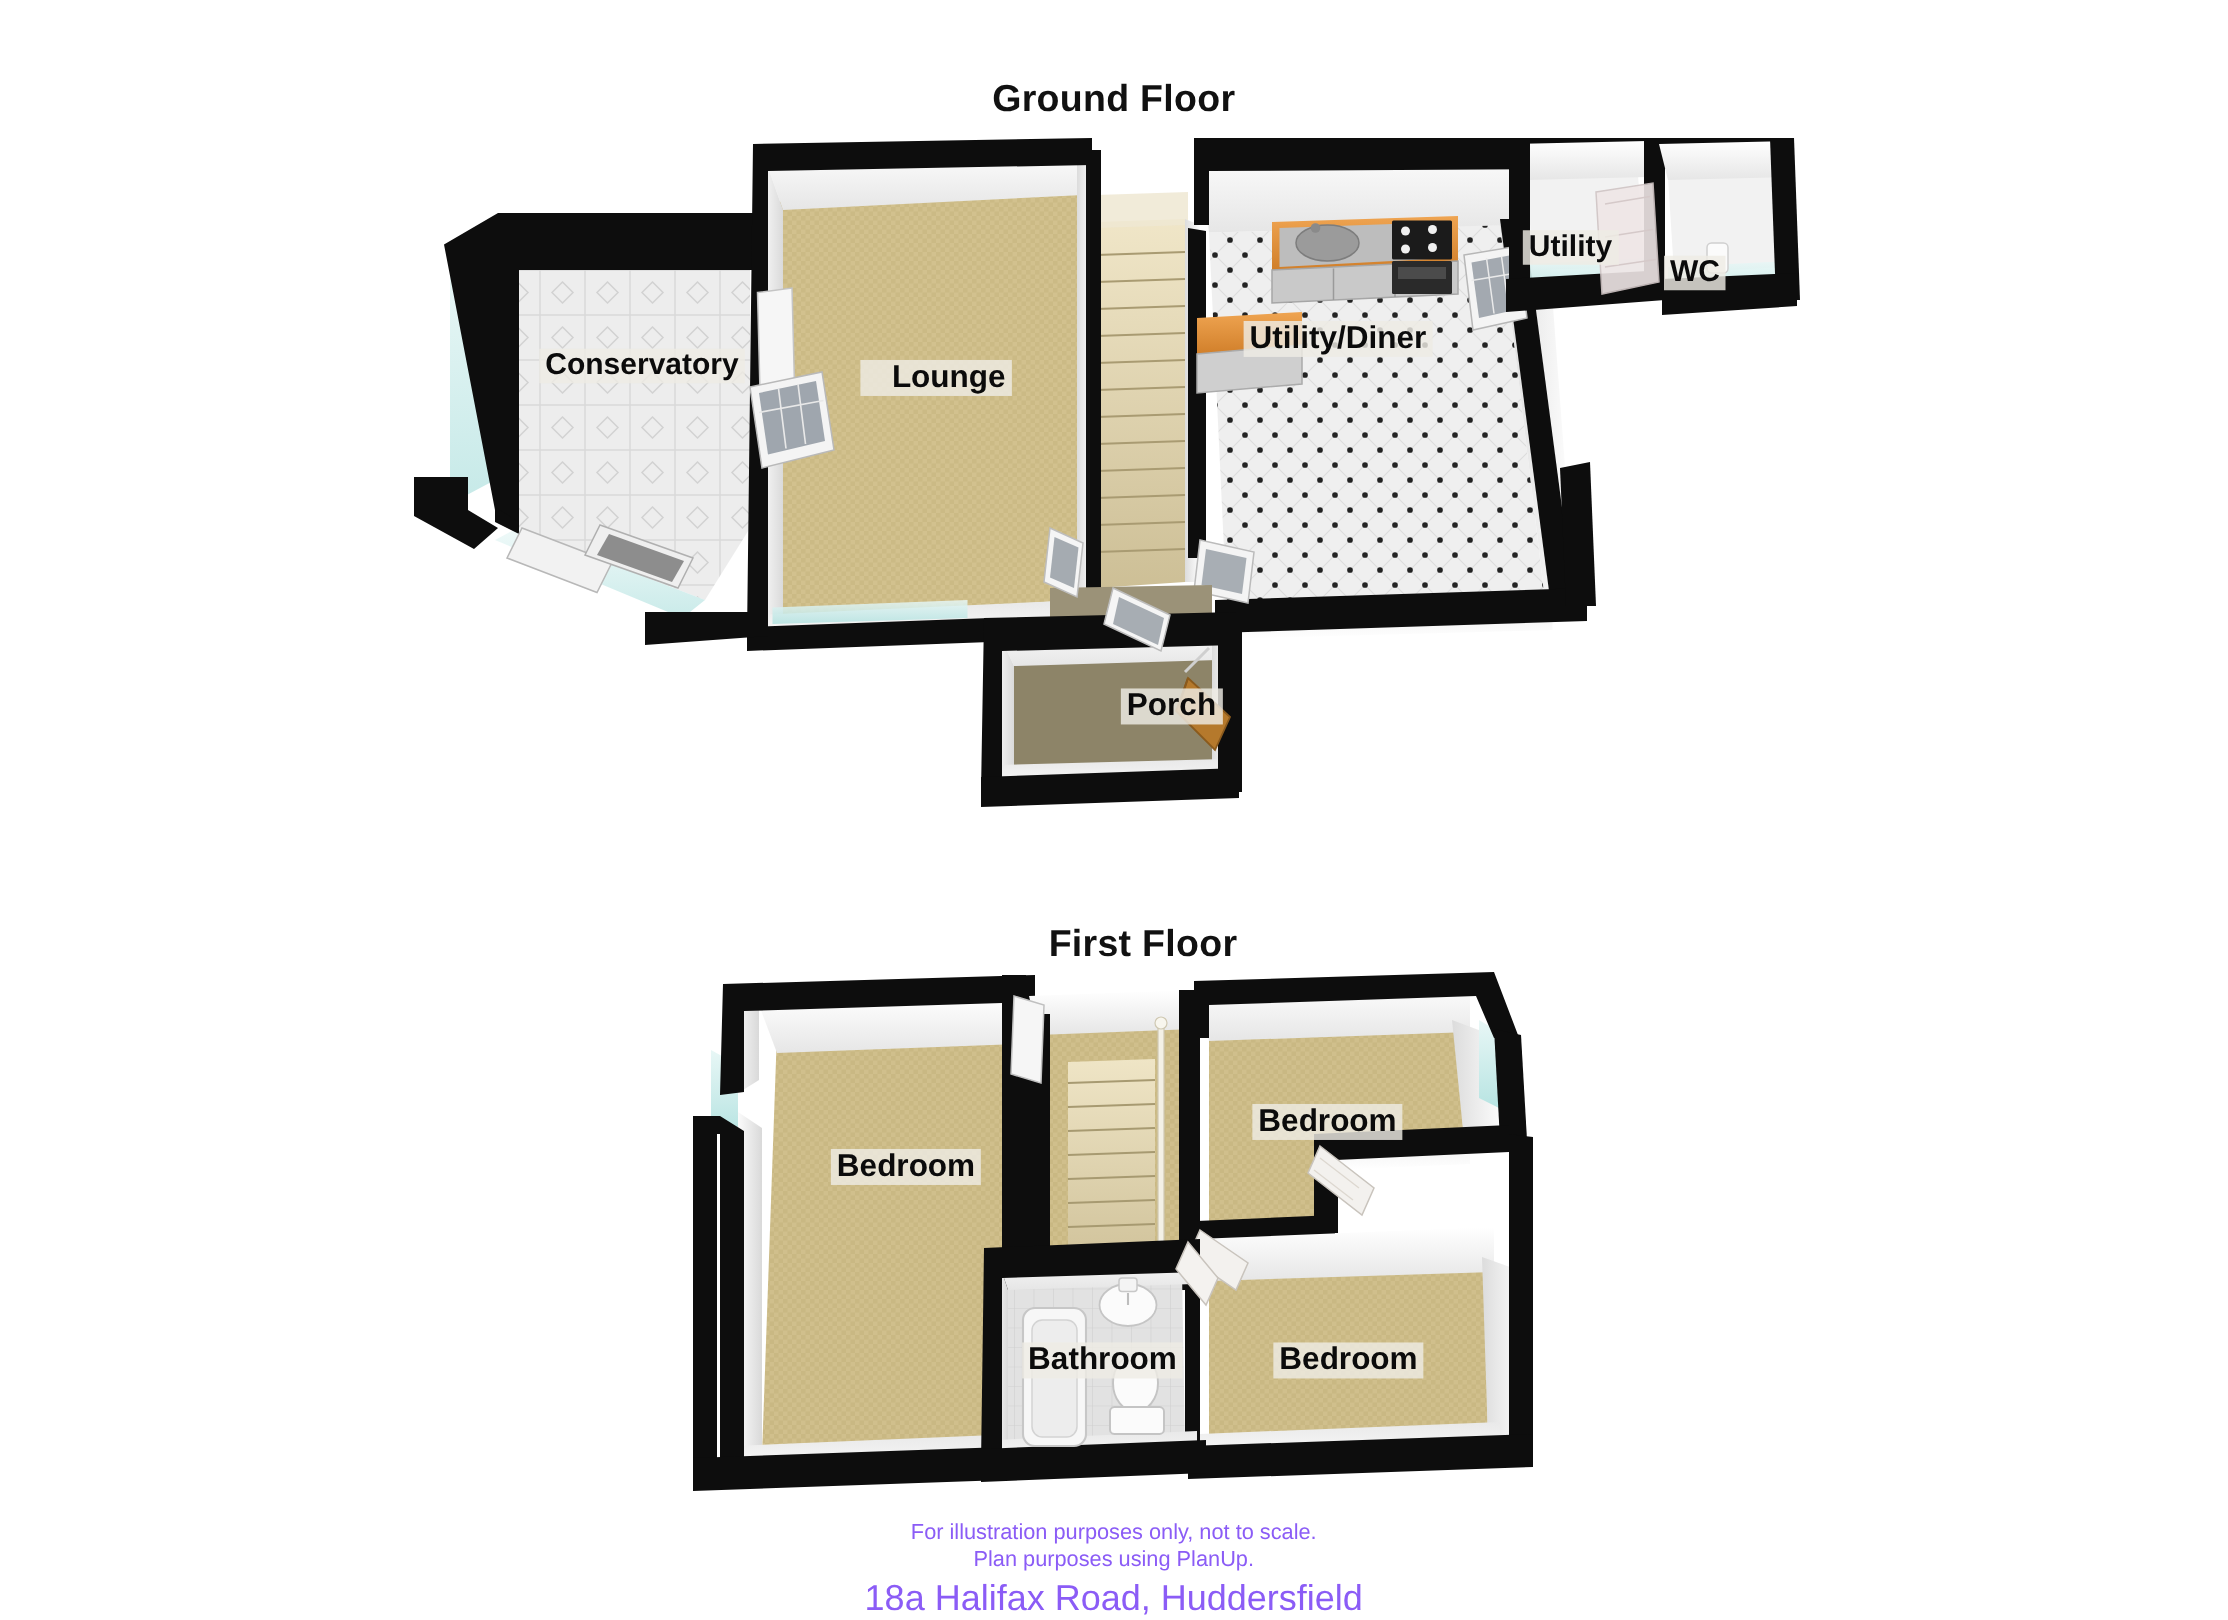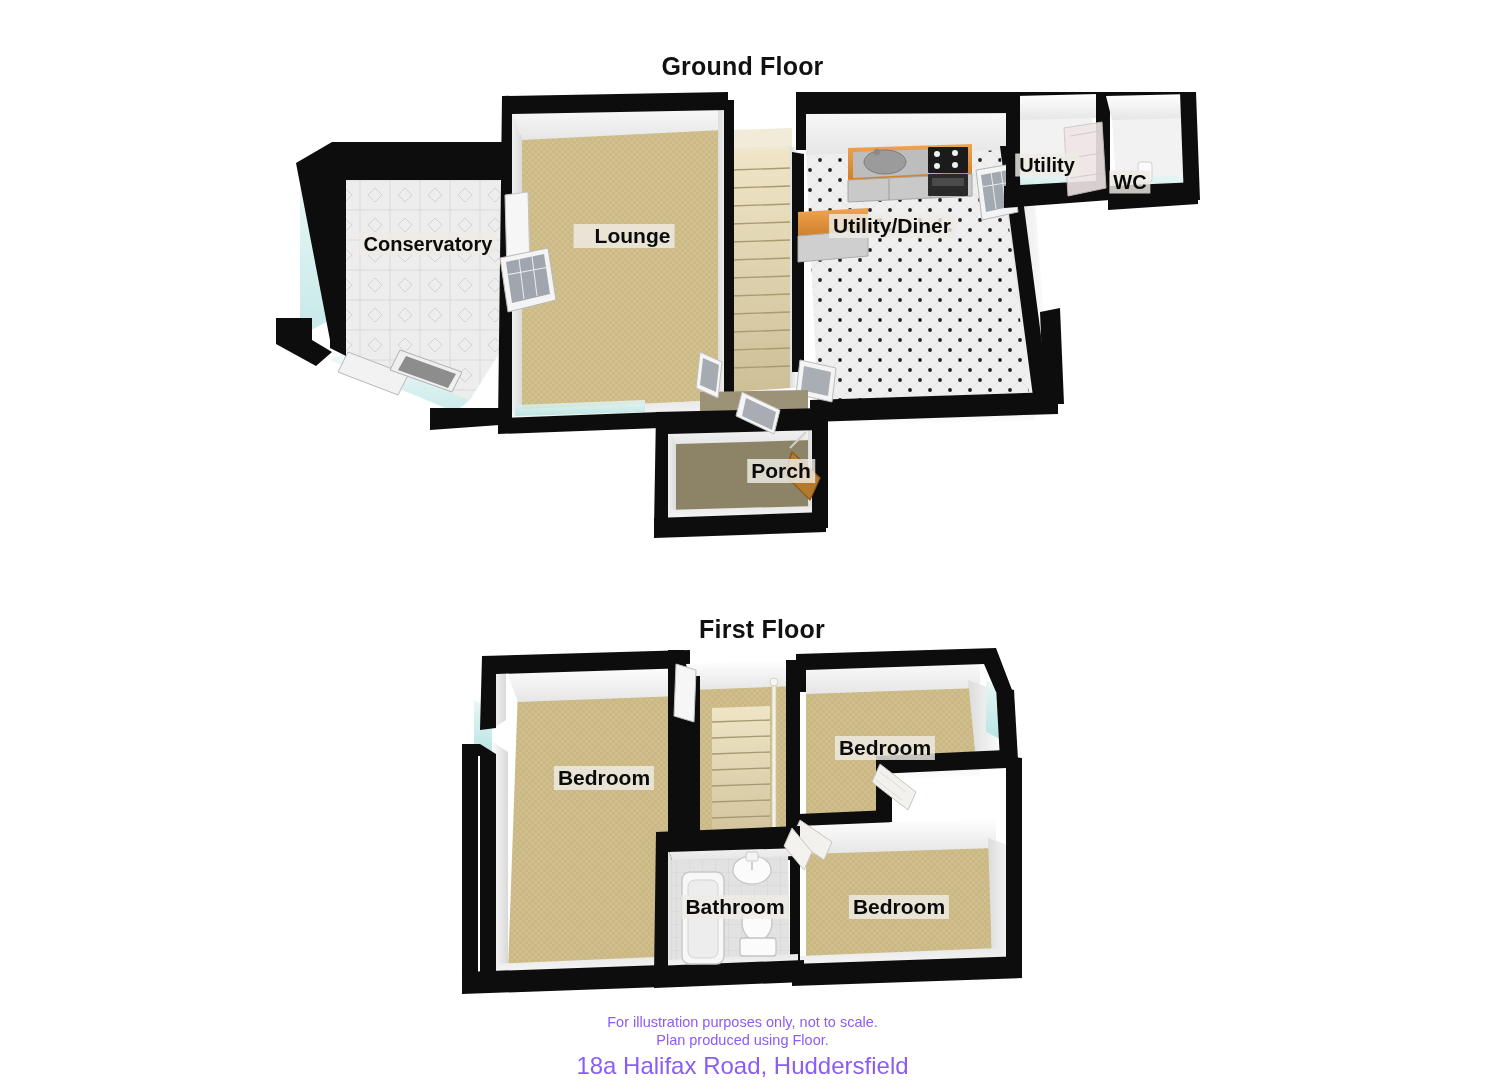--- a/index.html
+++ b/index.html
@@ -314,21 +314,21 @@
           <polygon points="792,452 820,478 810,500 784,474" fill="#b5792c" stroke="#8a5a1d" stroke-width="1.2"></polygon>
           <path d="M792,452 L786,470" stroke="#8a5a1d" stroke-width="1.4" fill="none"></path>
         </g>
 
         <path d="M790,448 L806,432" stroke="#cfcfcf" stroke-width="2" fill="none"></path>
       </g>
 
     </svg>
 
     <div class="room-label lbl-md" style="left:428px; top:244px;">Conservatory</div>
-    <div class="room-label lbl-lg" style="left:624px; top:236px;padding-left:21px;">Lounge</div>
+    <div class="room-label lbl-lg" style="left:624px; top:252px;padding-left:21px;">Lounge</div>
     <div class="room-label lbl-lg" style="left:892px; top:226px;">Utility/Diner</div>
     <div class="room-label lbl-md" style="left:1047px; top:165px;">Utility</div>
     <div class="room-label lbl-md" style="left:1130px; top:182px;">WC</div>
     <div class="room-label lbl-lg" style="left:741px; top:471px;margin-left:40px;">Porch</div>
   </div>
 
   <div class="floor-heading" id="first-heading">First Floor</div>
 
   <div class="plan" id="first-plan">
     <svg viewBox="0 0 1485 460" xmlns="http://www.w3.org/2000/svg">
@@ -485,16 +485,16 @@
 
     </svg>
 
     <div class="room-label lbl-lg" style="left:604px; top:218px;">Bedroom</div>
     <div class="room-label lbl-lg" style="left:885px; top:188px;">Bedroom</div>
     <div class="room-label lbl-lg" style="left:899px; top:347px;">Bedroom</div>
     <div class="room-label lbl-lg" style="left:735px; top:347px;">Bathroom</div>
   </div>
 
   <div class="footer-line" id="footer-note-1">For illustration purposes only, not to scale.</div>
-  <div class="footer-line" id="footer-note-2">Plan produced using Floor.</div>
+  <div class="footer-line" id="footer-note-2">Plan purposes using PlanUp.</div>
   <div class="footer-line" id="footer-address">18a Halifax Road, Huddersfield</div>
 
 </div>
 
 </body></html>

